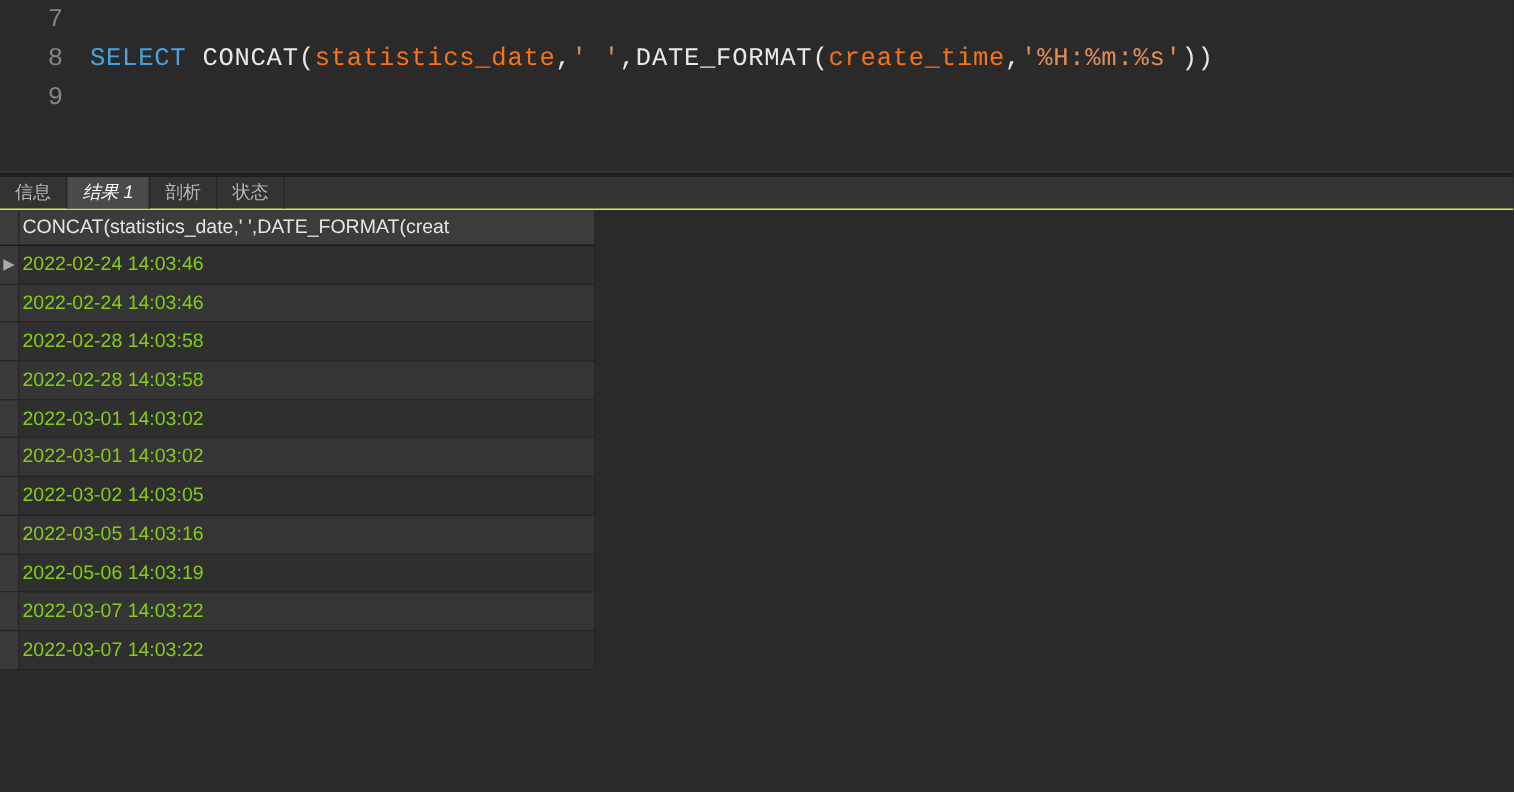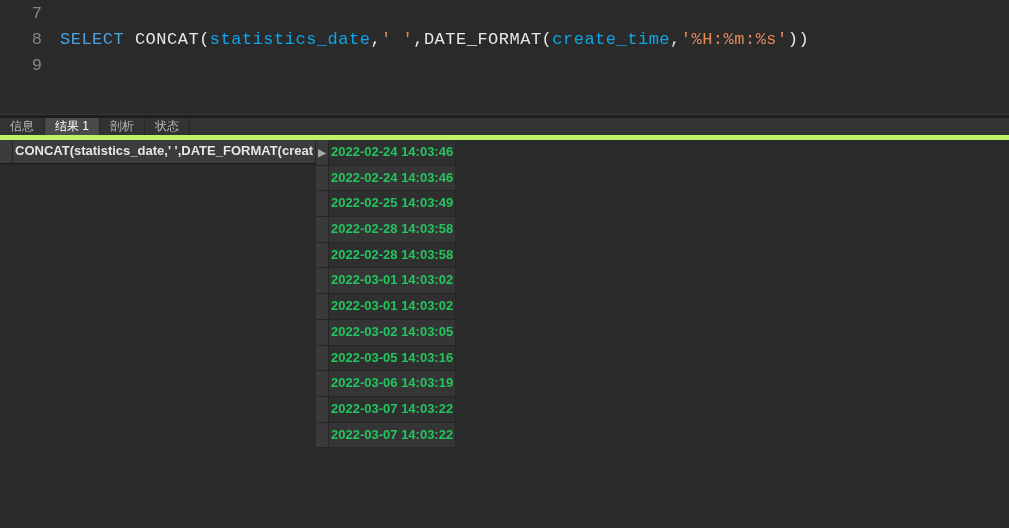--- a/index.html
+++ b/index.html
@@ -30,61 +30,61 @@
     color: #858585;
     user-select: none;
     background: #2a2a2a;
   }
   .code {
     white-space: pre;
     letter-spacing: 0.5px;
   }
   .kw   { color: #4aa3df; font-weight: normal; }   
   .func { color: #e8e8e8; }                       
-  .ident{ color: #0ea5e9; }                       
+  .ident{ color: #f97316; }                       
   .str  { color: #e28b5b; }                       
   .punct{ color: #e8e8e8; }
 
   .divider {
     height: 4px;
     background: #1e1e1e;
     border-top: 1px solid #3a3a3a;
     margin-top: 36px;
   }
 
   
   .tabs {
     display: flex;
     background: #333333;
     height: 22px;
-    border-bottom: 5px solid #bef264;
+    border-bottom: 1px solid #bef264;
     font-family: "Microsoft YaHei","SimSun",sans-serif;
     font-size: 12px;
   }
   .tab {
     padding: 0 10px;
     display: flex;
     align-items: center;
     color: #b8b8b8;
     border-right: 1px solid #262626;
     cursor: pointer;
   }
   .tab.active {
     background: #4a4a4a;
     color: #ffffff;
+    font-style: italic;
   }
 
   
   .results {
     display: flex;
-    flex-direction: row;
+    flex-direction: column;
     font-family: "Microsoft YaHei","Segoe UI",sans-serif;
     font-size: 13px;
     width: 397px;
-    font-weight: bold;
   }
   .results-header {
     display: flex;
     height: 24px;
     background: #3c3c3c;
     border-bottom: 1px solid #1a1a1a;
   }
   .row-handle-header {
     width: 13px;
     background: #3c3c3c;
@@ -110,21 +110,21 @@
     width: 13px;
     background: #3a3a3a;
     border-right: 1px solid #262626;
     display:flex;align-items:center;justify-content:center;
     color:#a8a8a8;
     font-size:10px;
   }
   .cell {
     flex: 1;
     padding: 4px 2px 0 2px;
-    color: #22c55e;
+    color: #84cc16;
     white-space: nowrap;
     overflow: hidden;
     border-right: 1px solid #262626;
   }
 </style>
 </head>
 <body>
 
 <div class="editor">
   <div id="editor-lines">
@@ -160,24 +160,20 @@
       <div class="row">
         <div class="row-handle">▶</div>
         <div class="cell">2022-02-24 14:03:46</div>
       </div>
       <div class="row">
         <div class="row-handle"></div>
         <div class="cell">2022-02-24 14:03:46</div>
       </div>
       <div class="row">
         <div class="row-handle"></div>
-        <div class="cell">2022-02-25 14:03:49</div>
-      </div>
-      <div class="row">
-        <div class="row-handle"></div>
         <div class="cell">2022-02-28 14:03:58</div>
       </div>
       <div class="row">
         <div class="row-handle"></div>
         <div class="cell">2022-02-28 14:03:58</div>
       </div>
       <div class="row">
         <div class="row-handle"></div>
         <div class="cell">2022-03-01 14:03:02</div>
       </div>
@@ -188,21 +184,21 @@
       <div class="row">
         <div class="row-handle"></div>
         <div class="cell">2022-03-02 14:03:05</div>
       </div>
       <div class="row">
         <div class="row-handle"></div>
         <div class="cell">2022-03-05 14:03:16</div>
       </div>
       <div class="row">
         <div class="row-handle"></div>
-        <div class="cell">2022-03-06 14:03:19</div>
+        <div class="cell">2022-05-06 14:03:19</div>
       </div>
       <div class="row">
         <div class="row-handle"></div>
         <div class="cell">2022-03-07 14:03:22</div>
       </div>
       <div class="row">
         <div class="row-handle"></div>
         <div class="cell">2022-03-07 14:03:22</div>
       </div>
     </div>

